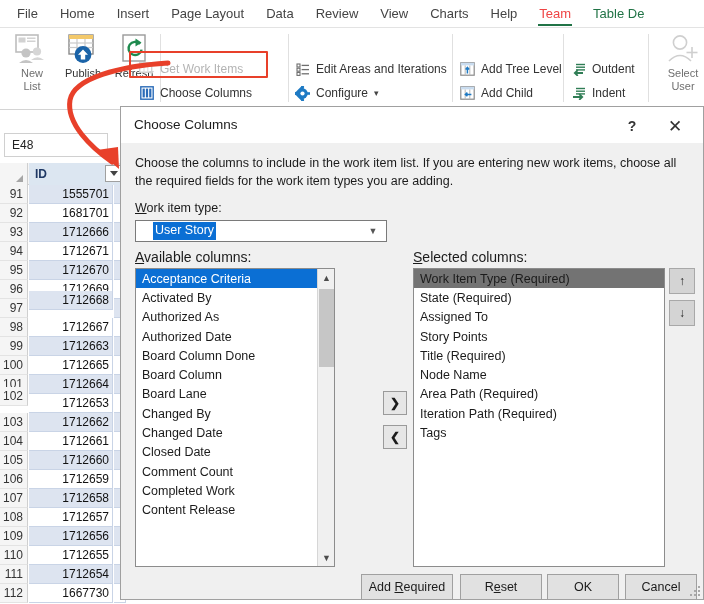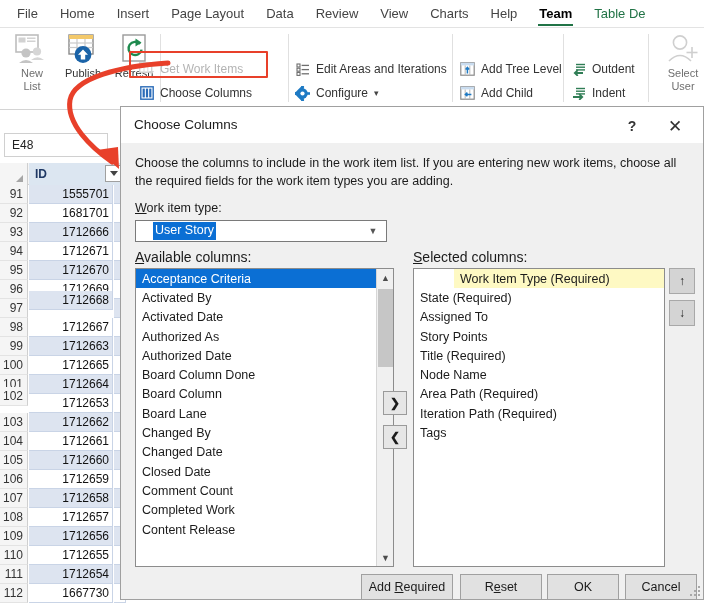--- a/index.html
+++ b/index.html
@@ -14,21 +14,21 @@
   
   #ribbon-tabs {
     position:absolute; left:0; top:0; width:704px; height:28px;
     background:#ffffff; display:flex; align-items:flex-end;
     border-bottom:1px solid #e3e3e3;
   }
   .rtab {
     font-size:13px; padding:3px 11px 6px 11px; color:#444444;
     white-space:nowrap; position:relative; line-height:15px;
   }
-  .rtab.active { color:#000000; font-weight:bold; }
+  .rtab.active { color:#ef4444; font-weight:normal; }
   .rtab.active::after {
     content:""; position:absolute; left:10px; right:10px; bottom:1px;
     height:2px; background:#217346;
   }
   .rtab.ctx { color:#217346; }
 
   #ribbon-body {
     position:absolute; left:0; top:28px; width:704px; height:82px;
     background:#ffffff; border-bottom:1px solid #d4d4d4;
   }
@@ -170,21 +170,21 @@
 
   .listbox {
     position:absolute; background:#ffffff; border:1px solid #8c8c8c;
     overflow:hidden;
   }
   .lb-item {
     height:19.3px; display:flex; align-items:center; padding-left:6px;
     font-size:12.5px; color:#1b1b1b; white-space:nowrap;
   }
   .lb-item.sel { background:#0b6fd4; color:#ffffff; }
-  .lb-item.focusrow { background:#fef9c3;margin-left:40px; }
+  .lb-item.focusrow { background:#737373; }
 
   #avail-scroll {
     position:absolute; right:0; top:0; bottom:0; width:17px;
     background:#f0f0f0; border-left:1px solid #d6d6d6;
   }
   .sb-arrow {
     position:absolute; left:0; width:17px; height:17px; background:#f0f0f0;
     display:flex; align-items:center; justify-content:center;
     color:#4c4c4c; font-size:9px;
   }
@@ -544,25 +544,24 @@
       <span id="wit-caret">▼</span>
     </div>
 
     <div class="list-label" style="left:14px; top:106px;">
       <u>A</u><span>vailable columns:</span>
     </div>
     <div class="list-label" style="left:292px; top:106px;">
       <u>S</u><span>elected columns:</span>
     </div>
 
-    <div class="listbox" style="left:14px; top:125px; width:259px; height:299px;">
+    <div class="listbox" style="left:14px; top:125px; width:200px; height:299px;">
       <div id="avail-items" style="position:absolute; left:0; top:0; right:17px; top:0; bottom:0; overflow:hidden;">
           <div class="lb-item sel">Acceptance Criteria</div>
           <div class="lb-item">Activated By</div>
-          <div class="lb-item">Activated Date</div>
           <div class="lb-item">Authorized As</div>
           <div class="lb-item">Authorized Date</div>
           <div class="lb-item">Board Column Done</div>
           <div class="lb-item">Board Column</div>
           <div class="lb-item">Board Lane</div>
           <div class="lb-item">Changed By</div>
           <div class="lb-item">Changed Date</div>
           <div class="lb-item">Closed Date</div>
           <div class="lb-item">Comment Count</div>
           <div class="lb-item">Completed Work</div>

